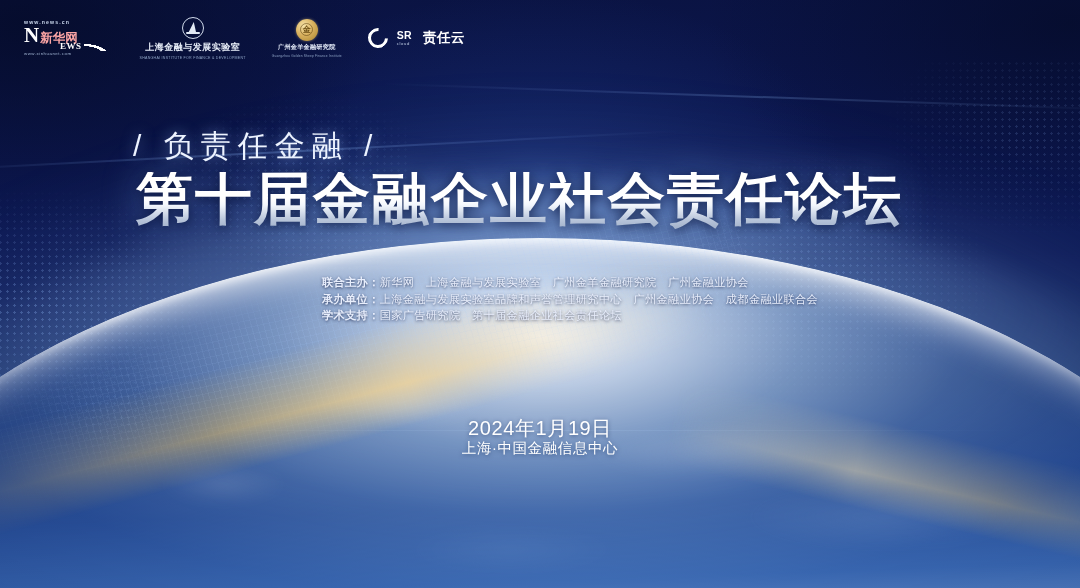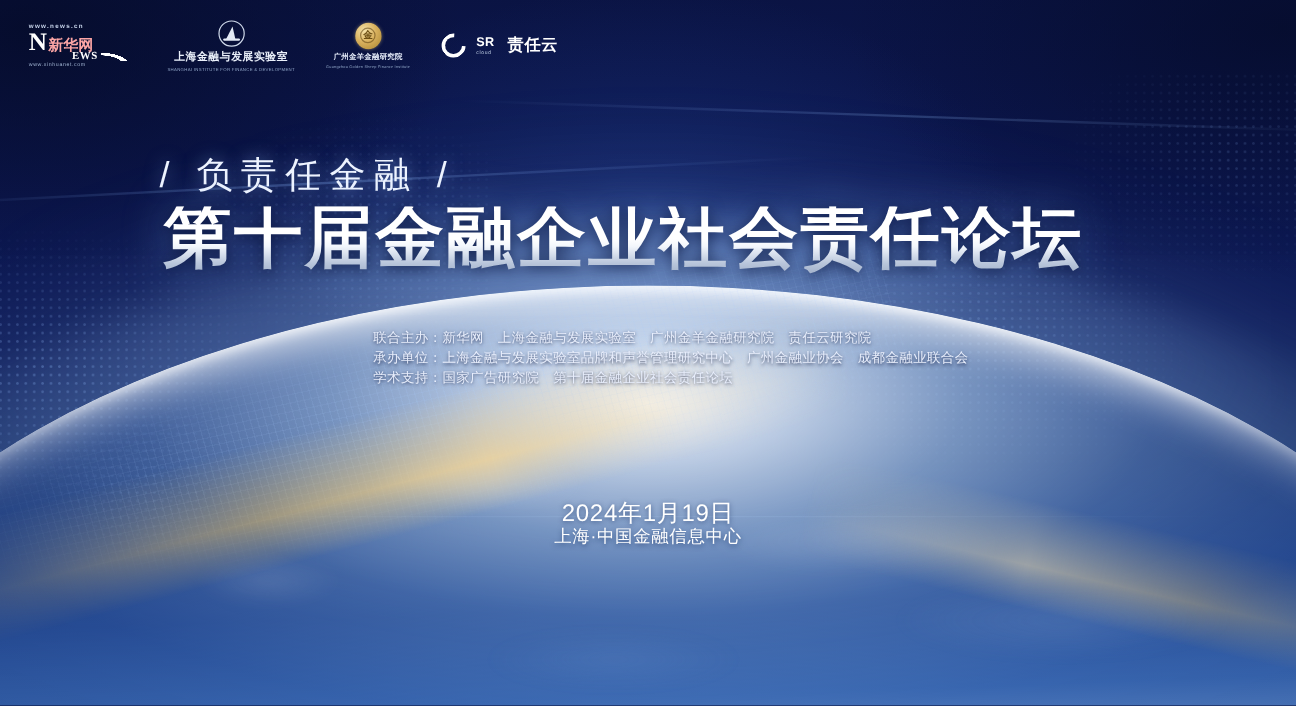--- a/index.html
+++ b/index.html
@@ -276,21 +276,21 @@
     position:absolute; z-index:25;
     left:311px; top:274px;
     color:#e8eefc;
     font-size:11.2px;
     line-height:16.5px;
     letter-spacing:0.35px;
     white-space:nowrap;
     text-shadow:0 1px 3px rgba(5,14,52,0.7);
   }
   .orgs .row { display:block; }
-  .orgs .lbl { font-weight:400; }
+  .orgs .lbl { font-weight:700;margin-left:11px; }
 
   
   .datebox {
     position:absolute; z-index:25;
     left:0; right:0; top:418px;
     text-align:center;
     color:#ffffff;
     text-shadow:0 1px 4px rgba(10,30,80,0.55);
   }
   .datebox .date  { font-size:20px; letter-spacing:0.6px; line-height:20px; }
@@ -362,21 +362,21 @@
       <span class="zrc">责任云</span>
     </div>
 
   </div>
 
   <div class="subtitle">/ 负责任金融 /</div>
   <div class="title">第十届金融企业社会责任论坛</div>
 
   <div class="orgs">
     <div class="row">
-      <span class="lbl">联合主办：</span><span>新华网　上海金融与发展实验室　广州金羊金融研究院　责任云研究院</span>
+      <span class="lbl">联合主办：</span><span>新华网　上海金融与发展实验室　广州金羊金融研究院　广州金融业协会</span>
     </div>
     <div class="row">
       <span class="lbl">承办单位：</span><span>上海金融与发展实验室品牌和声誉管理研究中心　广州金融业协会　成都金融业联合会</span>
     </div>
     <div class="row">
       <span class="lbl">学术支持：</span><span>国家广告研究院　第十届金融企业社会责任论坛</span>
     </div>
   </div>
 
   <div class="datebox">

